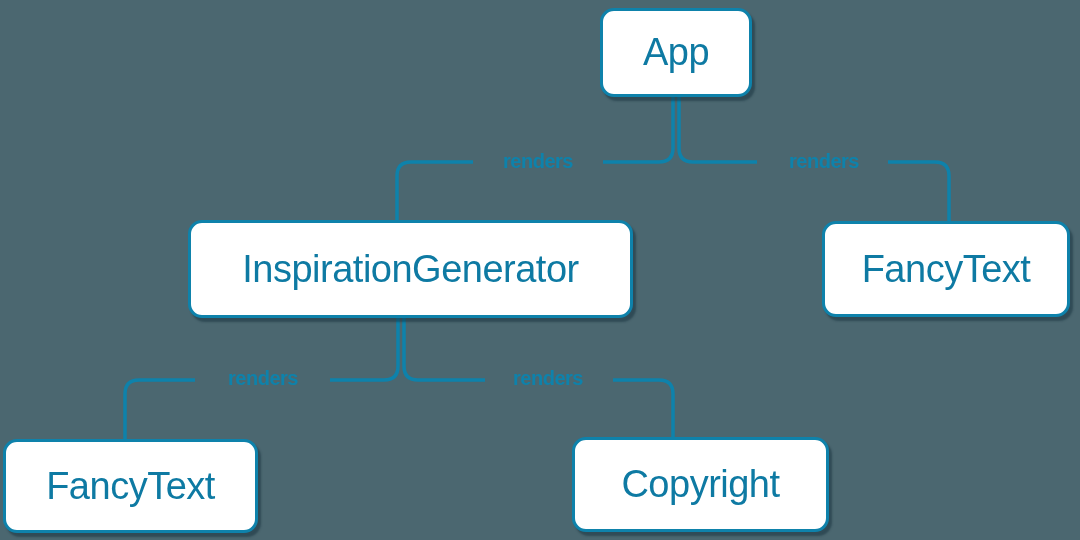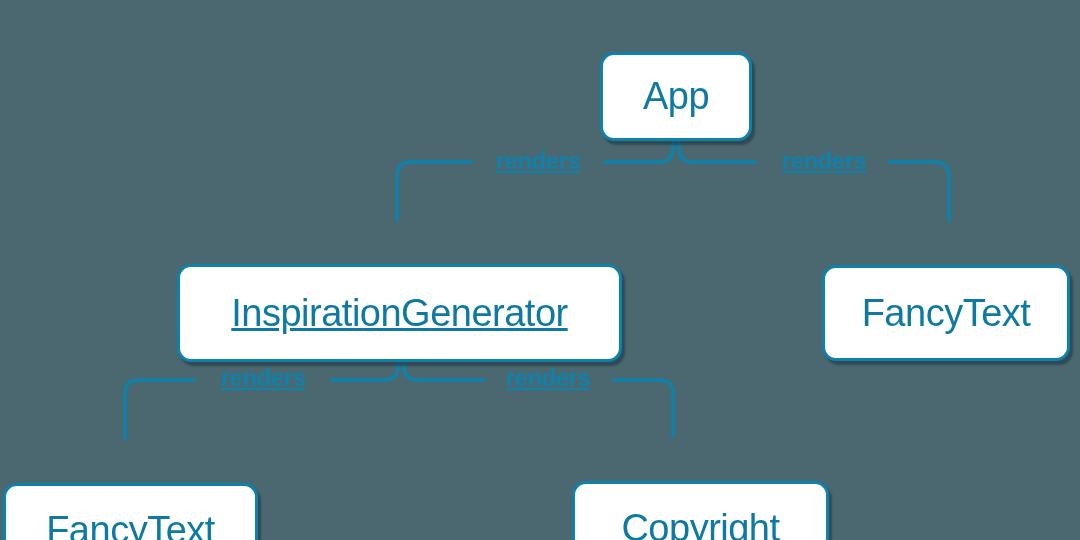--- a/index.html
+++ b/index.html
@@ -35,36 +35,34 @@
     border-radius: 14px;
     box-shadow: 3px 4px 2px rgba(21, 48, 60, 0.5);
     display: flex;
     align-items: center;
     justify-content: center;
     color: var(--node-text, #0E7AA3);
     font-size: 38px;
     font-weight: 500;
     letter-spacing: -0.5px;
     white-space: nowrap;
-    margin-top: 44px;
   }
   .node-app                   { left: 600px; top: 8px;   width: 152px; height: 89px; }
-  .node-inspiration-generator { left: 177px; top: 220px; width: 445px; height: 98px; text-decoration: underline; }
+  .node-inspiration-generator { left: 188px; top: 220px; width: 445px; height: 98px; }
   .node-fancy-text-top        { left: 822px; top: 221px; width: 248px; height: 96px; }
   .node-fancy-text-bottom     { left: 3px;   top: 439px; width: 255px; height: 94px; }
   .node-copyright             { left: 572px; top: 437px; width: 257px; height: 95px; }
   .edge-label {
     position: absolute;
     transform: translate(-50%, -50%);
     color: var(--accent, #0E82AB);
-    font-size: 24px;
+    font-size: 20px;
     font-weight: 700;
     letter-spacing: -0.5px;
     white-space: nowrap;
-    text-decoration: underline;
   }
   .edge-label-1 { left: 538px; top: 161px; }
   .edge-label-2 { left: 824px; top: 161px; }
   .edge-label-3 { left: 263px; top: 378px; }
   .edge-label-4 { left: 548px; top: 378px; }
 </style>
 </head>
 <body>
 
 <div class="stage">

